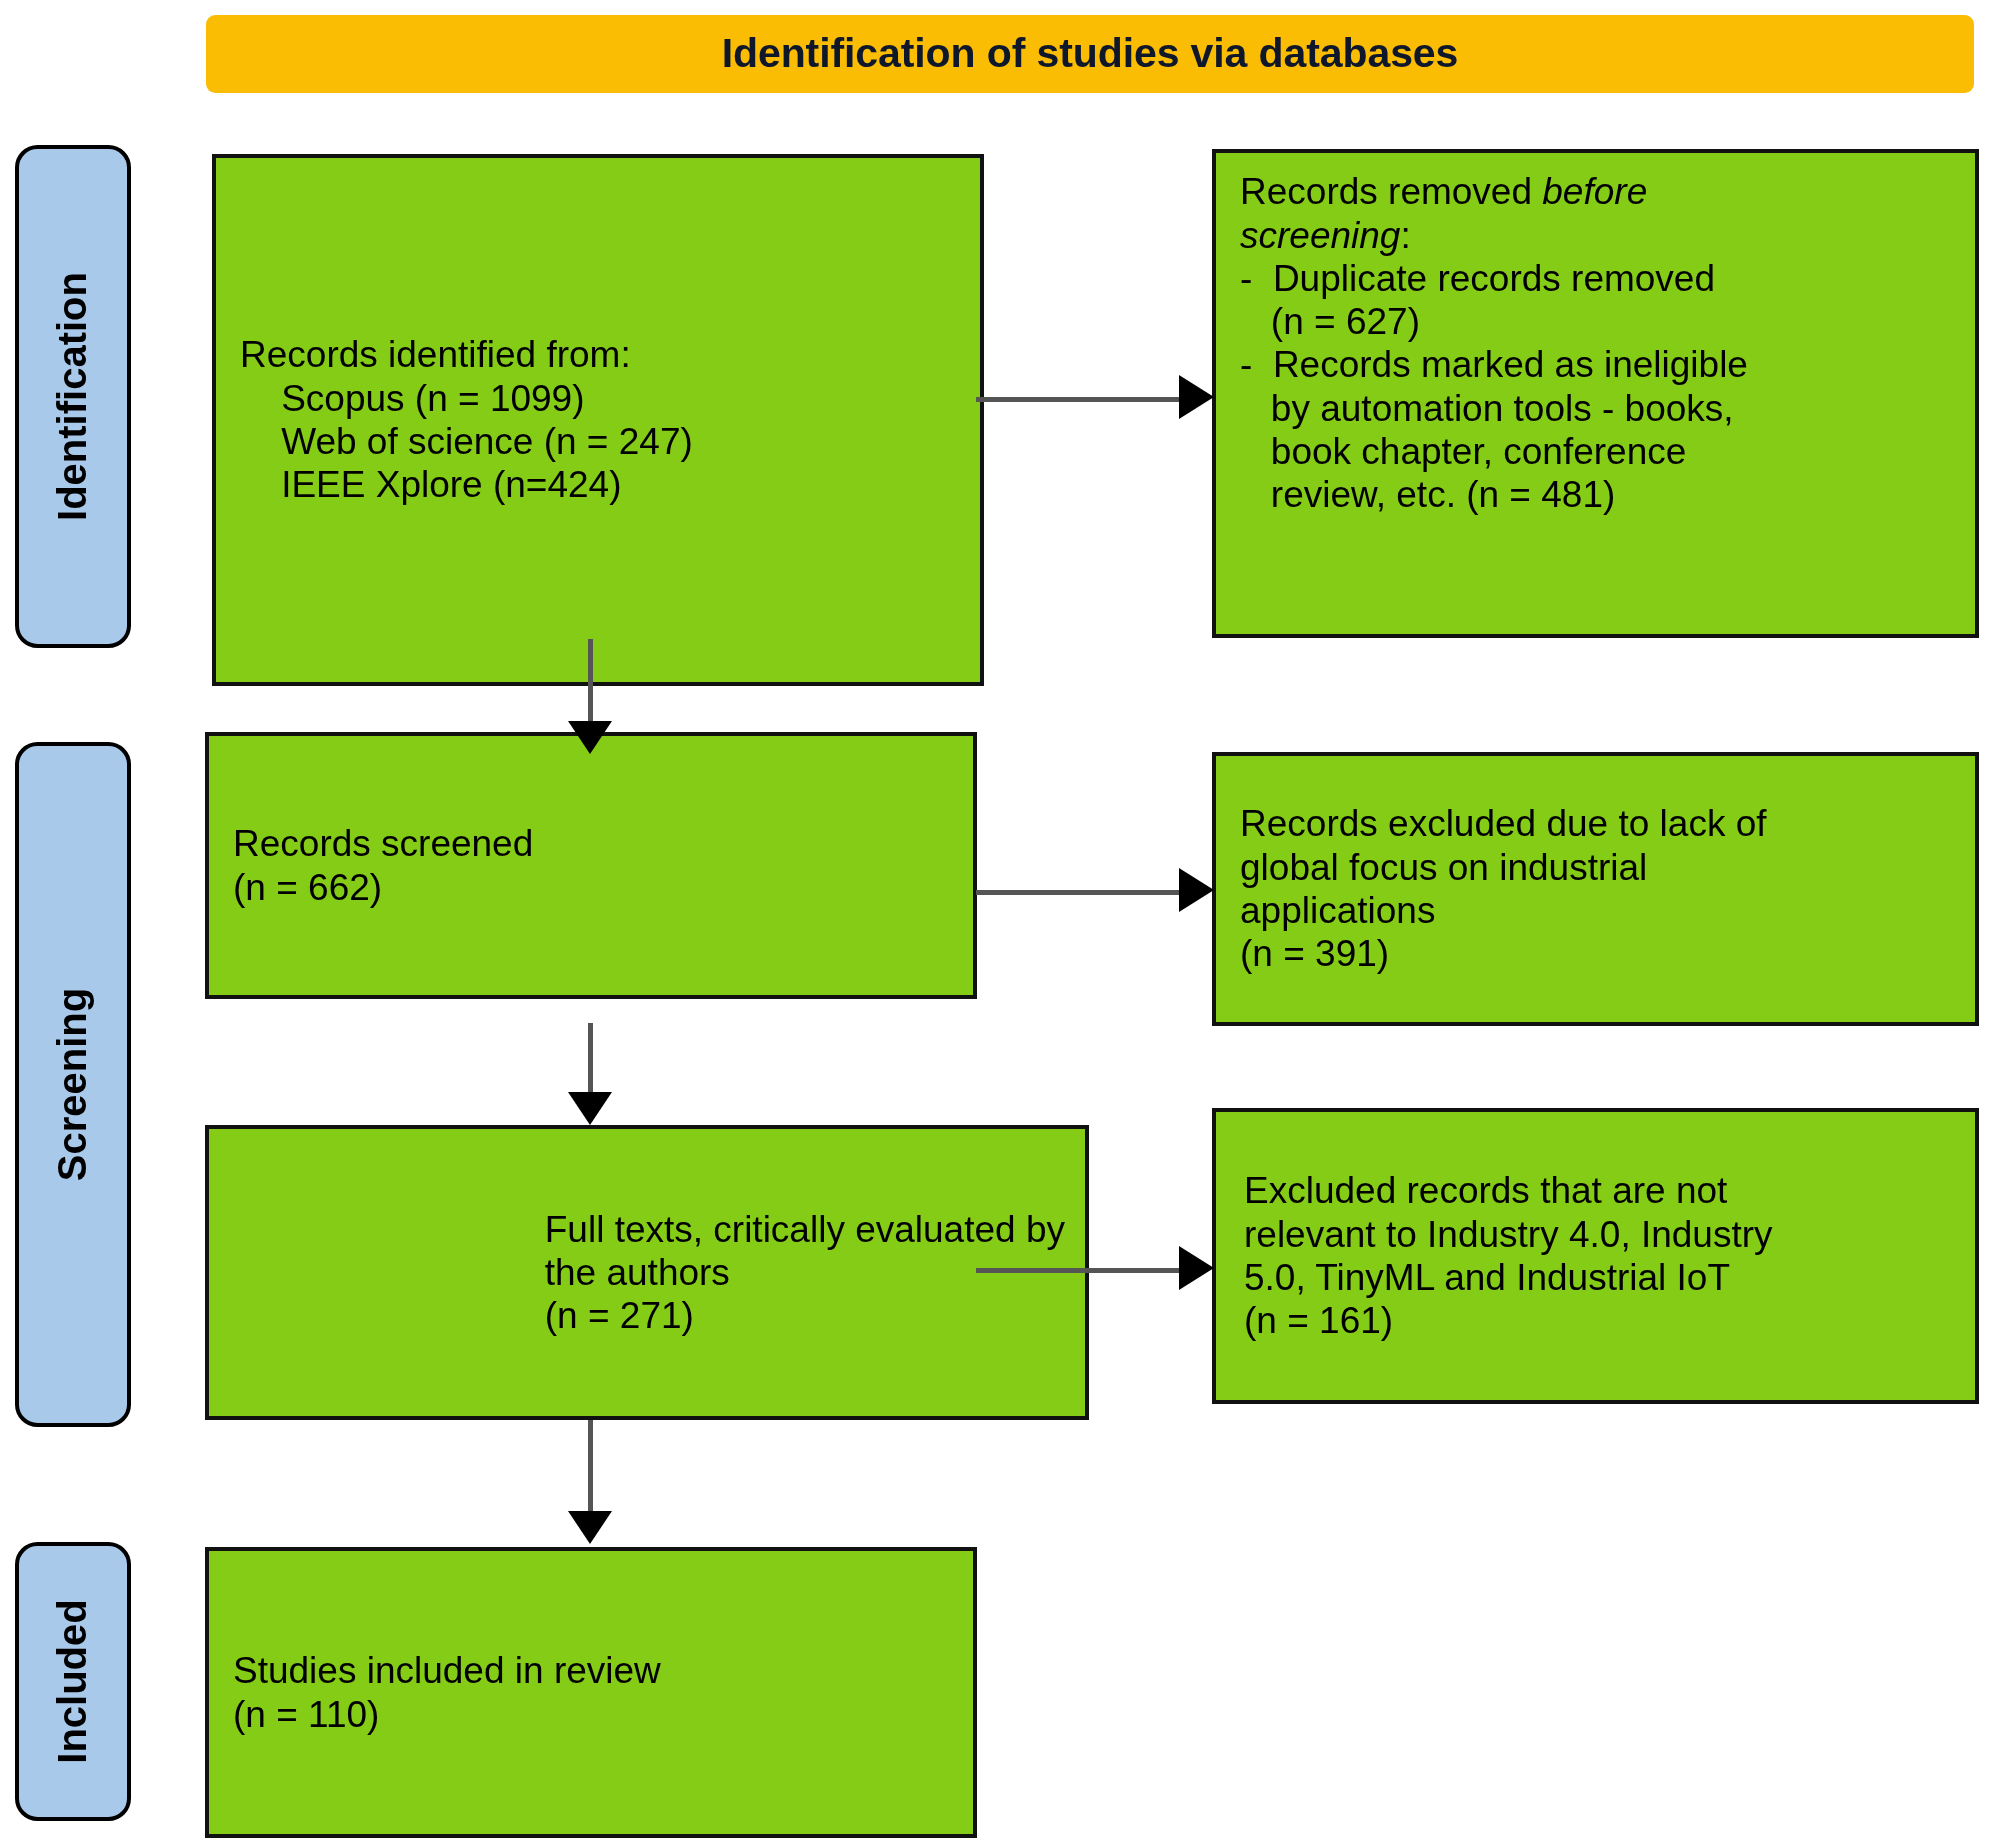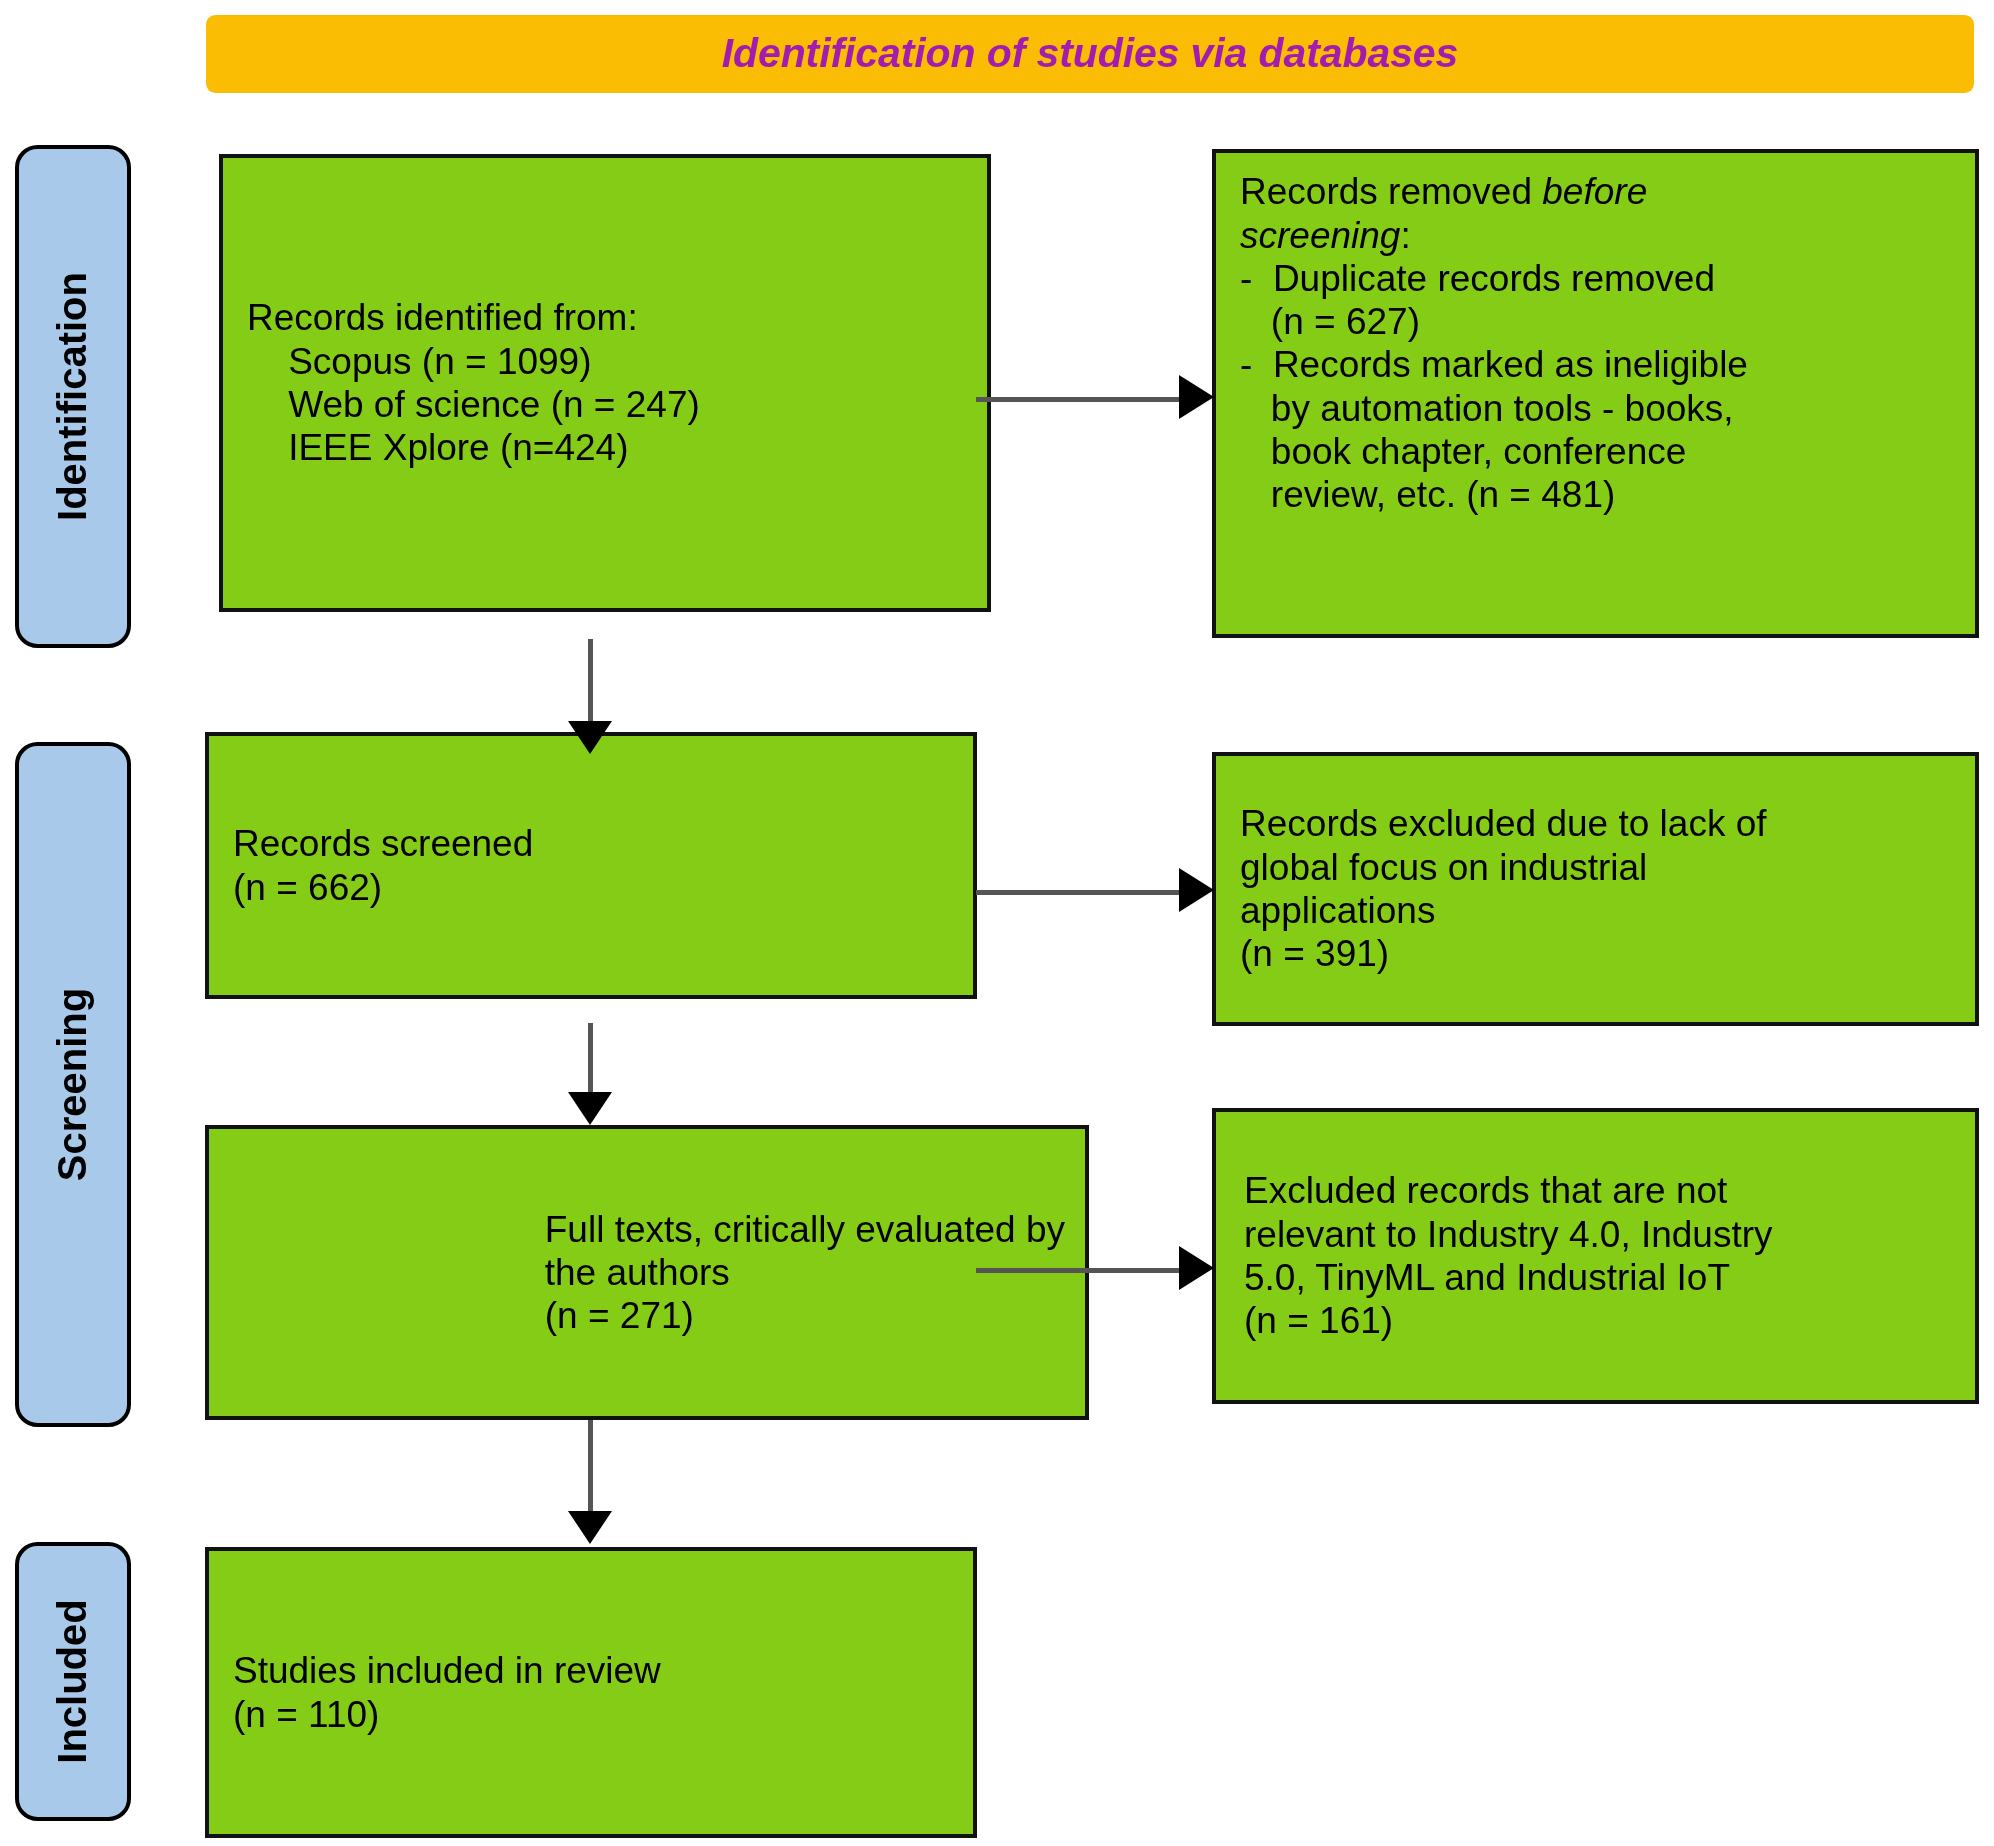--- a/index.html
+++ b/index.html
@@ -28,24 +28,23 @@
     background: #FBBC04;
     border-radius: 9.3px;
     display: flex;
     align-items: center;
     justify-content: center;
     box-sizing: border-box;
   }
   .banner-title {
     font-size: 41px;
     font-weight: bold;
-    color: #a21caf;
+    color: #0f172a;
     letter-spacing: -0.1px;
     white-space: nowrap;
-    font-style: italic;
   }
 
   
   .stage-tab {
     position: absolute;
     left: 14.6px;
     width: 116px;
     background: #A9C9EA;
     border: 4.6px solid #000000;
     border-radius: 22.6px;
@@ -78,21 +77,21 @@
   }
   .flow-text {
     font-size: 37px;
     line-height: 1.17;
     color: #000000;
     white-space: pre-wrap;
   }
   .flow-text .it { font-style: italic; }
 
   
-  #box-identified   { left: 219px;  top: 154px;  width: 772px; height: 458px; }
+  #box-identified   { left: 212px;  top: 154px;  width: 772px; height: 532px; }
   #box-screened     { left: 205px;  top: 732px; width: 772px; height: 267px; }
   #box-fulltexts    { left: 205px;  top: 1125px; width: 884px; height: 295px; justify-content: flex-end; }
   #box-included     { left: 205px;  top: 1547px; width: 772px; height: 291px; }
 
   
   #box-removed      { left: 1212px; top: 149px;  width: 767px; height: 489px; }
   #box-excluded-1   { left: 1212px; top: 752px; width: 767px; height: 274px; }
   #box-excluded-2   { left: 1212px; top: 1108px; width: 767px; height: 296px; padding-left: 28px; }
 
   .flow-box.align-top { align-items: flex-start; padding-top: 17.3px; }

